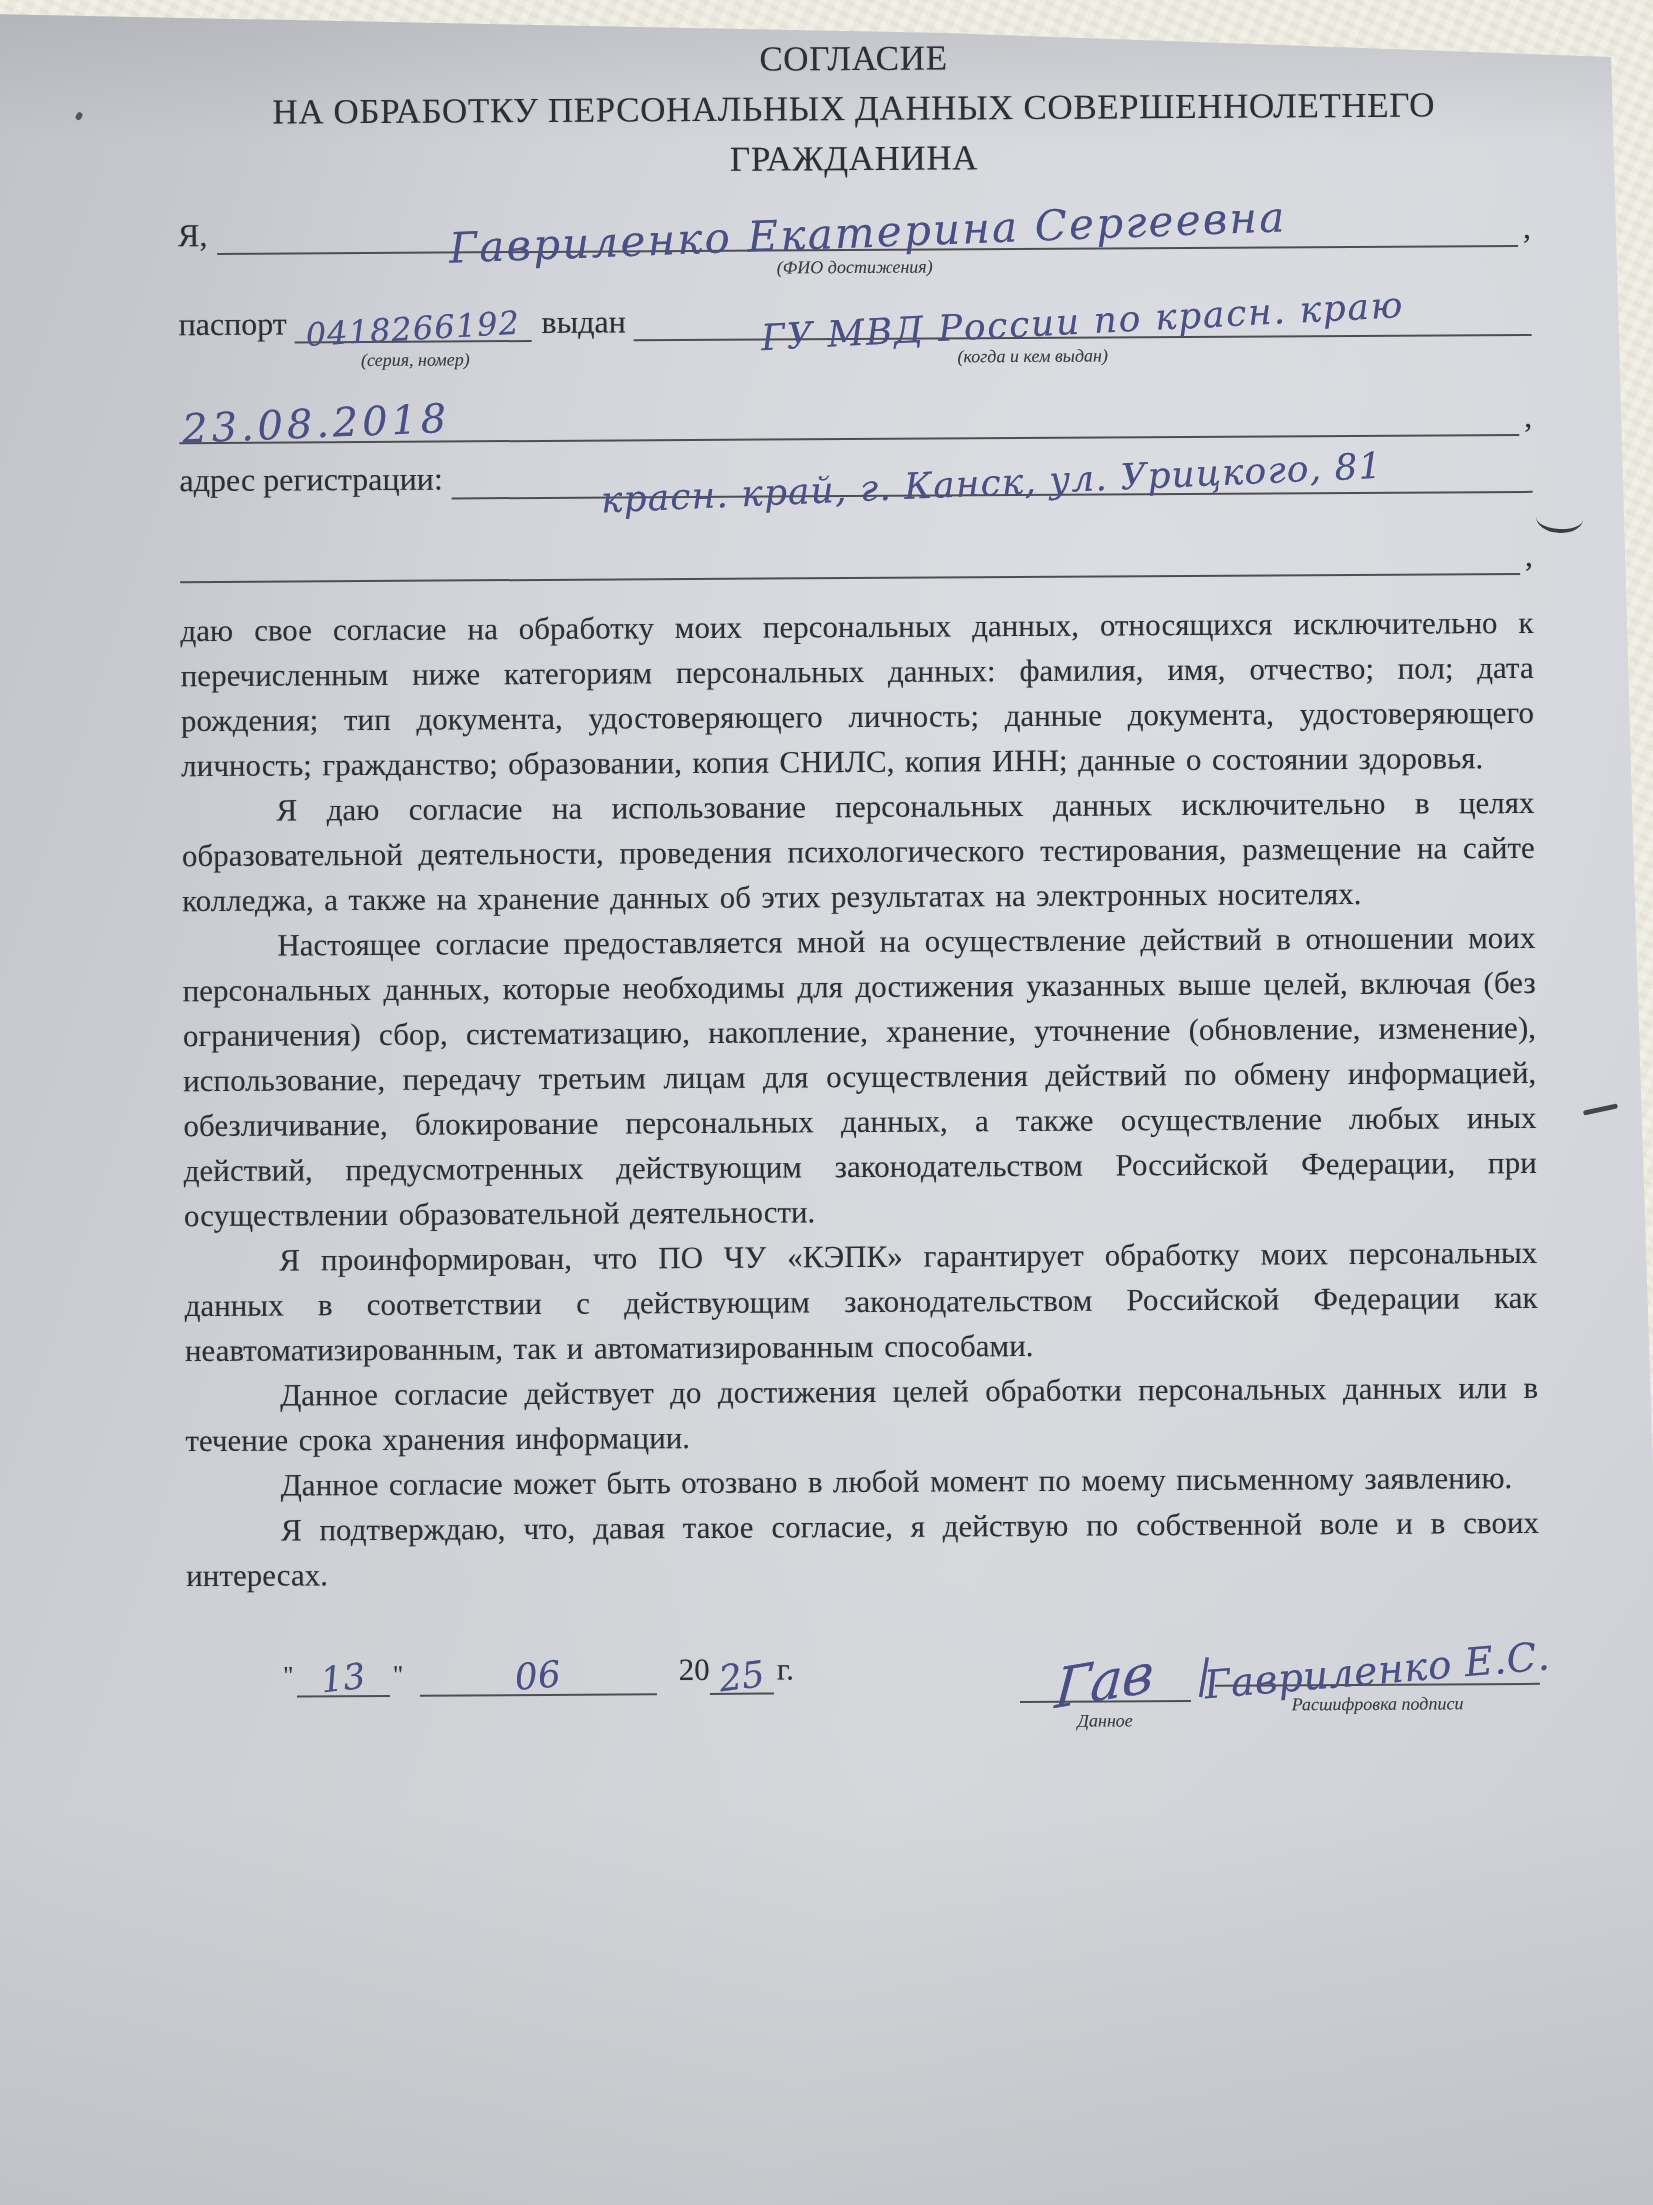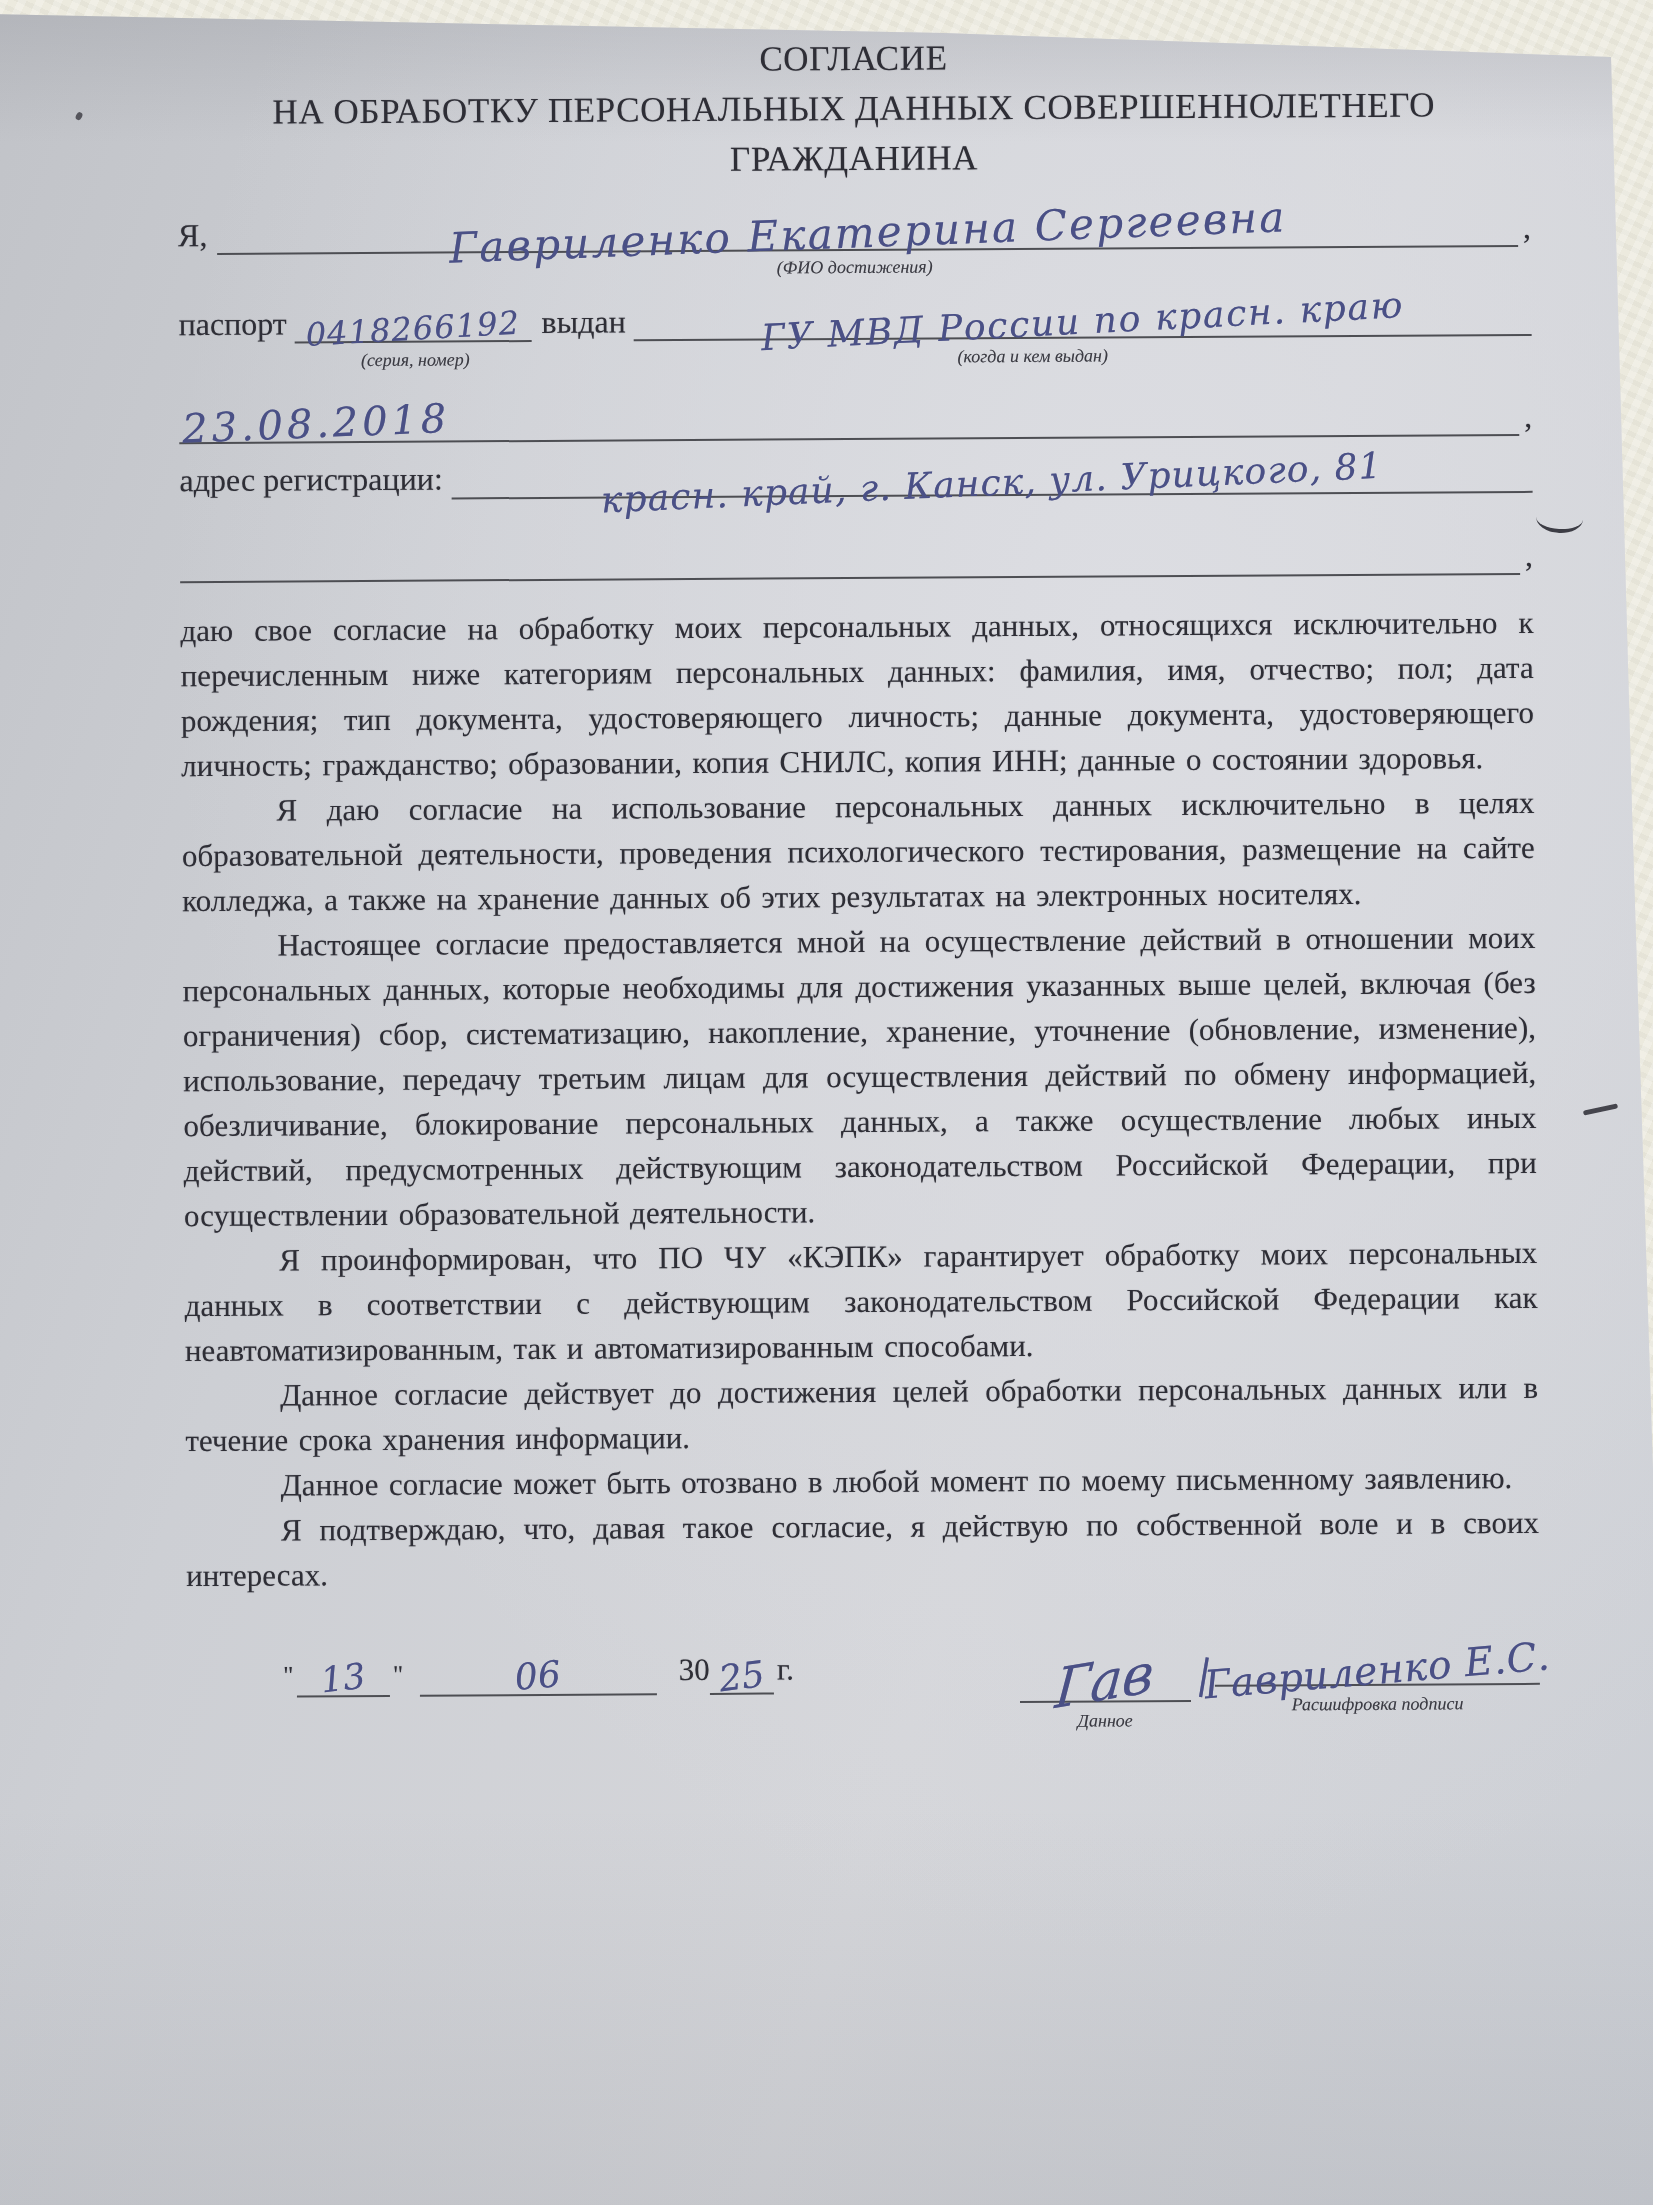--- a/index.html
+++ b/index.html
@@ -199,21 +199,21 @@
   <div class="sig-row">
     <div class="date-group printed">
       <span class="q">"</span>
       <span class="ufield f-day">
         <span class="hand day-hand">13</span>
       </span>
       <span class="q">"</span>
       <span class="ufield f-month">
         <span class="hand month-hand">06</span>
       </span>
-      <span class="yp">30</span>
+      <span class="yp">20</span>
       <span class="ufield f-year">
         <span class="hand year-hand">25</span>
       </span>
       <span class="ys">г.</span>
     </div>
 
     <div class="sign-group">
       <div class="sig-col">
         <span class="ufield f-sign">
           <span class="hand scribble">Гав</span>

